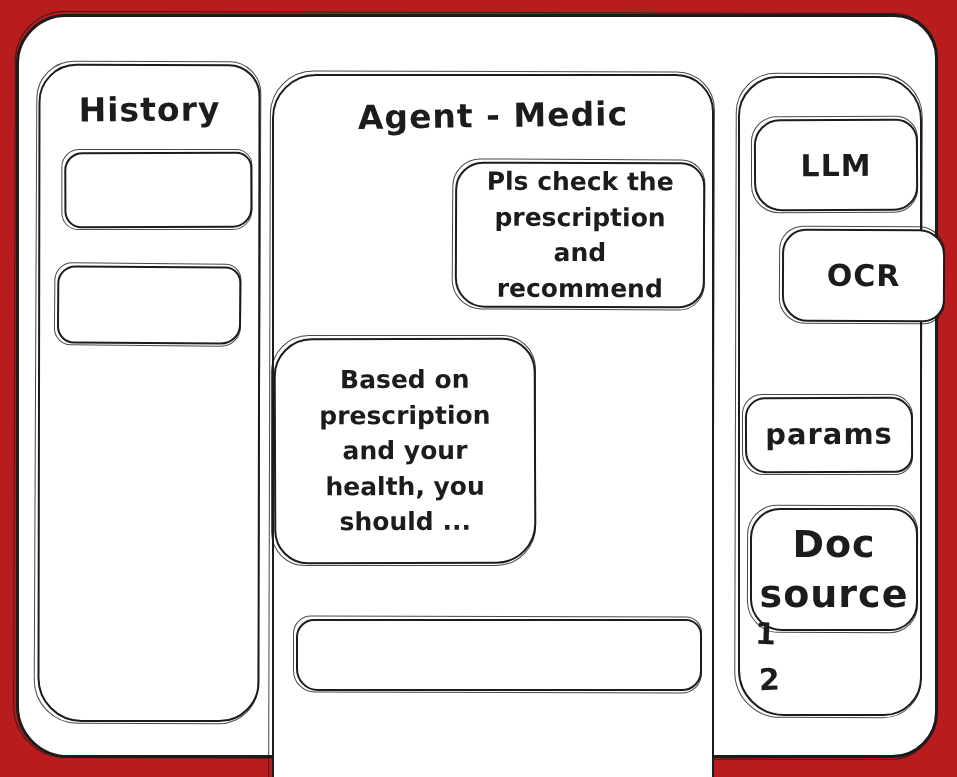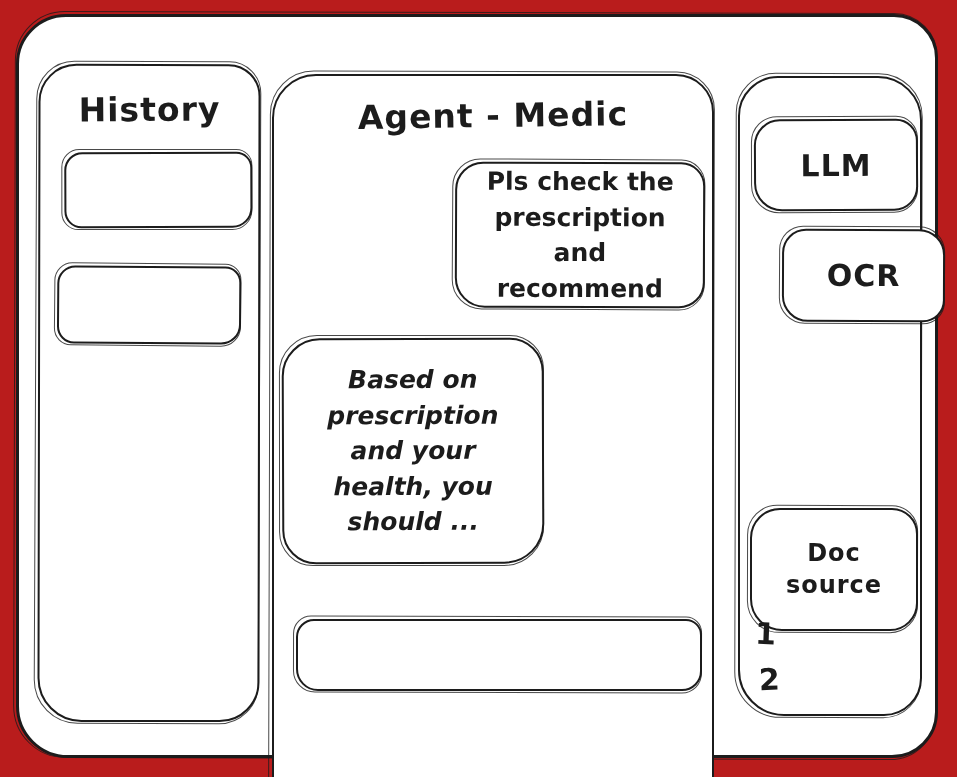--- a/index.html
+++ b/index.html
@@ -71,25 +71,24 @@
     font-size: 25px; font-weight: 600;
     line-height: 1.42;
   }
   .bubble.user {
     left: 181px; top: 86px; width: 250px; height: 146px;
     border-radius: 28px 24px 26px 30px;
     padding: 20px 26px;
     transform: rotate(0.2deg);
   }
   .bubble.asst {
-    left: 8px; top: 262px; width: 262px; height: 226px;
+    left: 0; top: 262px; width: 262px; height: 226px;
     border-radius: 38px 34px 40px 34px;
     padding: 11px 30px;
     transform: rotate(-0.2deg);
-    font-style: italic;
   }
   .chat-input {
     left: 22px; top: 543px; width: 406px; height: 72px;
     border-radius: 18px 16px 20px 22px;
     cursor: text;
   }
   
   .tools {
     left: 738px; top: 76px; width: 184px; height: 640px;
     border-radius: 40px 44px 38px 46px;
@@ -101,21 +100,21 @@
     color: var(--ink);
     font-size: 30px; font-weight: 700;
     letter-spacing: 1px;
     line-height: 1.3;
     cursor: pointer;
     padding: 2px 8px;
   }
   .btn-llm    { left: 14px; top: 41px;  width: 164px; height: 92px;  border-radius: 26px 22px 24px 28px; transform: rotate(-0.3deg); }
   .btn-ocr    { left: 14px; top: 151px; width: 163px; height: 93px;  border-radius: 24px 26px 22px 26px; transform: rotate(0.2deg); margin-left: 28px; }
   .btn-params { left: 5px;  top: 319px; width: 168px; height: 76px;  border-radius: 20px 22px 18px 22px; font-size: 29px; transform: rotate(-0.2deg); }
-  .btn-doc    { left: 10px; top: 430px; width: 168px; height: 123px; border-radius: 30px 26px 28px 32px; font-size: 24px; }
+  .btn-doc    { left: 10px; top: 430px; width: 168px; height: 123px; border-radius: 30px 26px 28px 32px; font-size: 38px; }
   .doc-item {
     position: absolute;
     font-size: 30px; font-weight: 700;
     cursor: pointer;
   }
   .doc-1 { left: 15px; top: 538px; transform: rotate(2deg); }
   .doc-2 { left: 19px; top: 584px; transform: rotate(-2deg); }
 </style>
 </head>
 <body>
@@ -133,18 +132,19 @@
   <main class="sk chat">
     <div class="chat-title">Agent - Medic</div>
     <div class="sk bubble user">Pls check the prescription and recommend</div>
     <div class="sk bubble asst">Based on prescription and your health, you should ...</div>
     <div class="sk chat-input"></div>
   </main>
 
   <aside class="sk tools">
     <button class="sk tool-btn btn-llm">LLM</button>
     <button class="sk tool-btn btn-ocr">OCR</button>
+    <button class="sk tool-btn btn-params">params</button>
     <button class="sk tool-btn btn-doc">Doc source</button>
     <div class="doc-item doc-1">1</div>
     <div class="doc-item doc-2">2</div>
   </aside>
 
 </div>
 
 </body></html>

